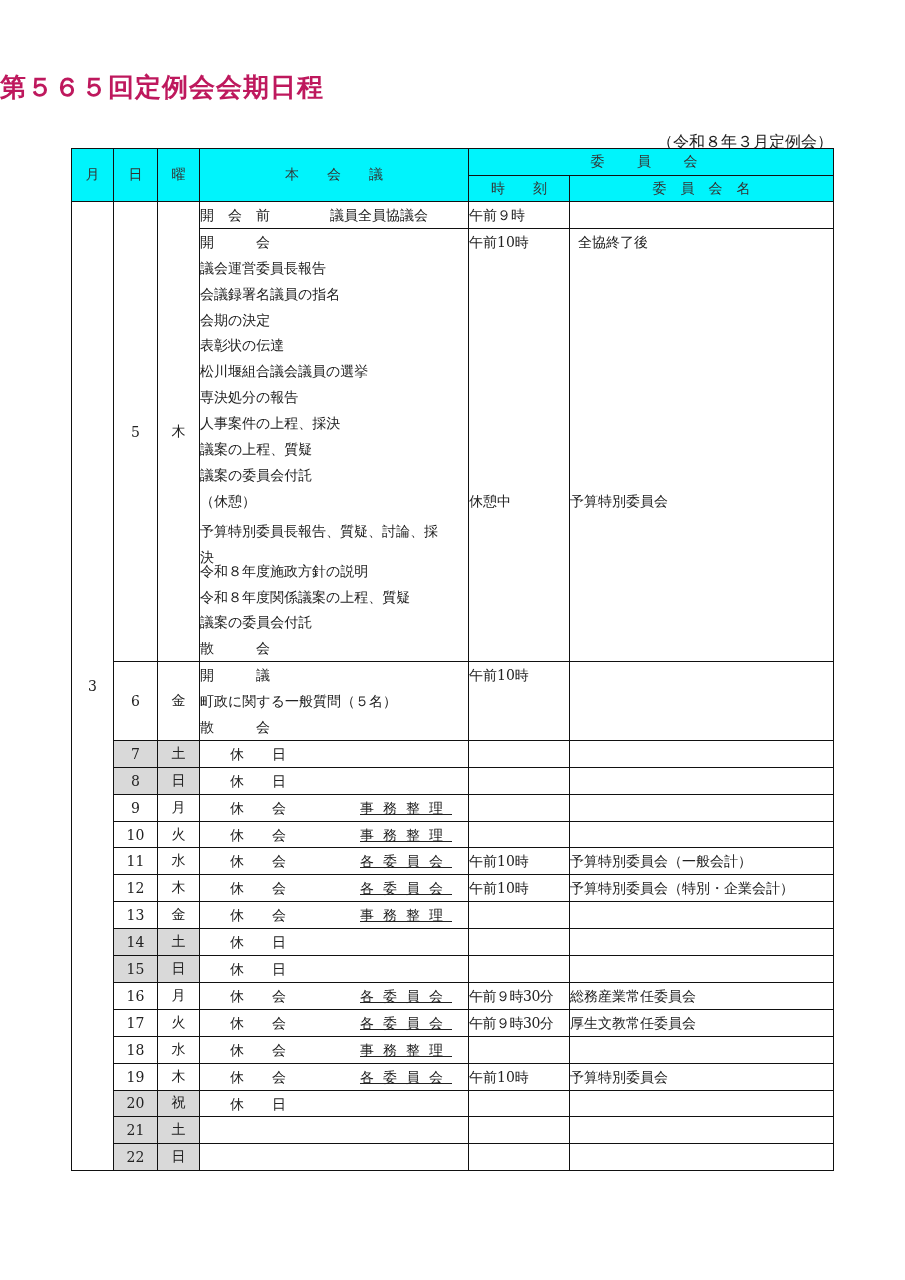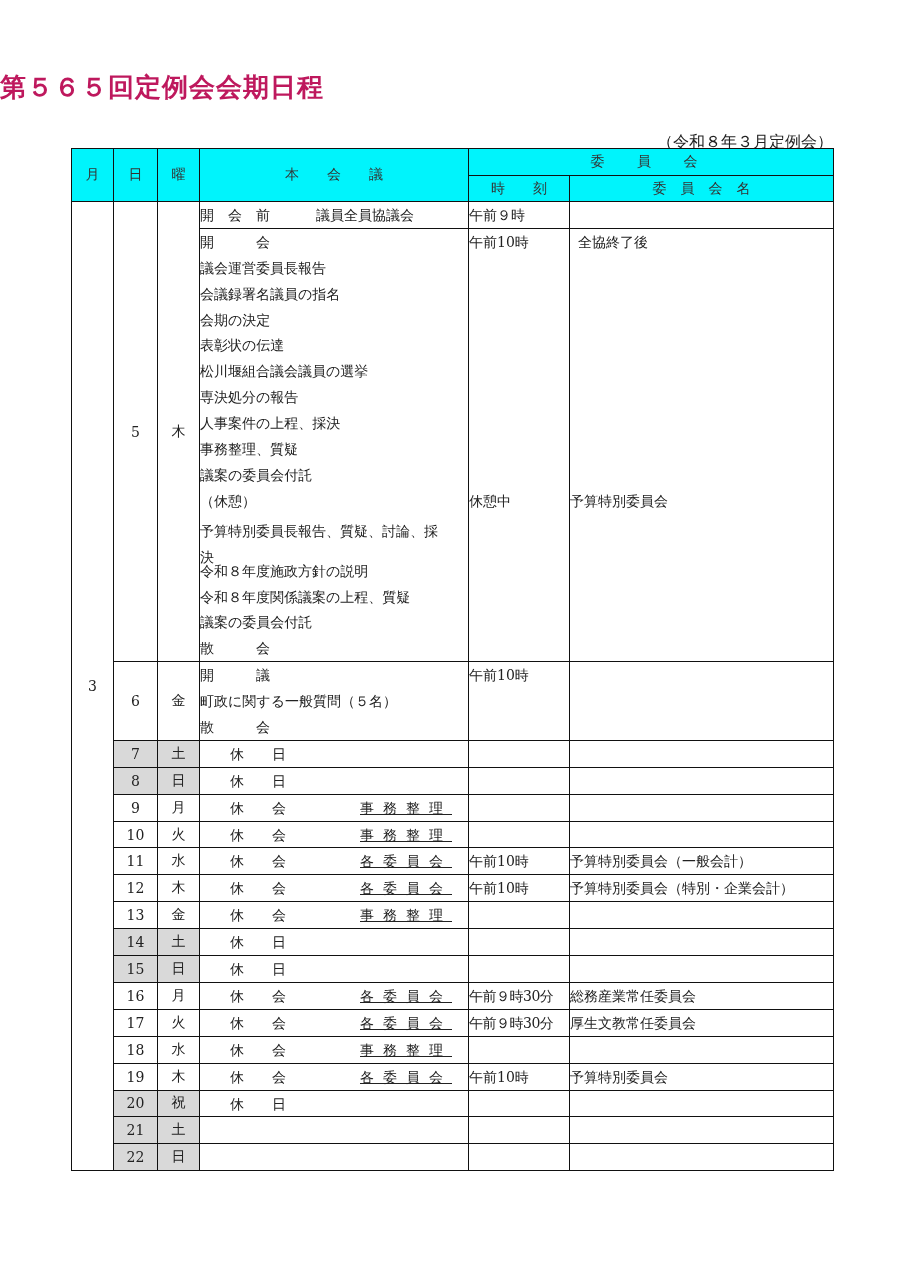--- a/index.html
+++ b/index.html
@@ -54,41 +54,41 @@
       <th class="sub">委　員　会　名</th>
     </tr>
   </thead>
   <tbody id="tbody">
 
     <tr>
       <td rowspan="19" class="center">3</td>
       <td rowspan="2" class="center">5</td>
       <td rowspan="2" class="center">木</td>
       <td class="main" style="height:24px;">
-        <div class="line"><span class="lbl" style="width:116px;">開　会　前</span><span>議員全員協議会</span></div>
+        <div class="line"><span class="lbl" style="width:130px;">開　会　前</span><span>議員全員協議会</span></div>
       </td>
       <td class="time">
           <div class="line">午前９時</div>
         </td>
       <td class="name">
           <div class="line"></div>
         </td>
     </tr>
 
     <tr>
       <td class="main">
         <div class="line">開　　　会</div>
         <div class="line">議会運営委員長報告</div>
         <div class="line">会議録署名議員の指名</div>
         <div class="line">会期の決定</div>
         <div class="line">表彰状の伝達</div>
         <div class="line">松川堰組合議会議員の選挙</div>
         <div class="line">専決処分の報告</div>
         <div class="line">人事案件の上程、採決</div>
-        <div class="line">事務整理、質疑</div>
+        <div class="line">議案の上程、質疑</div>
         <div class="line">議案の委員会付託</div>
         <div class="line">（休憩）</div>
         <div class="line two" style="width:250px;">予算特別委員長報告、質疑、討論、採決</div>
         <div class="line">令和８年度施政方針の説明</div>
         <div class="line">令和８年度関係議案の上程、質疑</div>
         <div class="line">議案の委員会付託</div>
         <div class="line">散　　　会</div>
       </td>
       <td class="time">
         <div class="line">午前10時</div>

